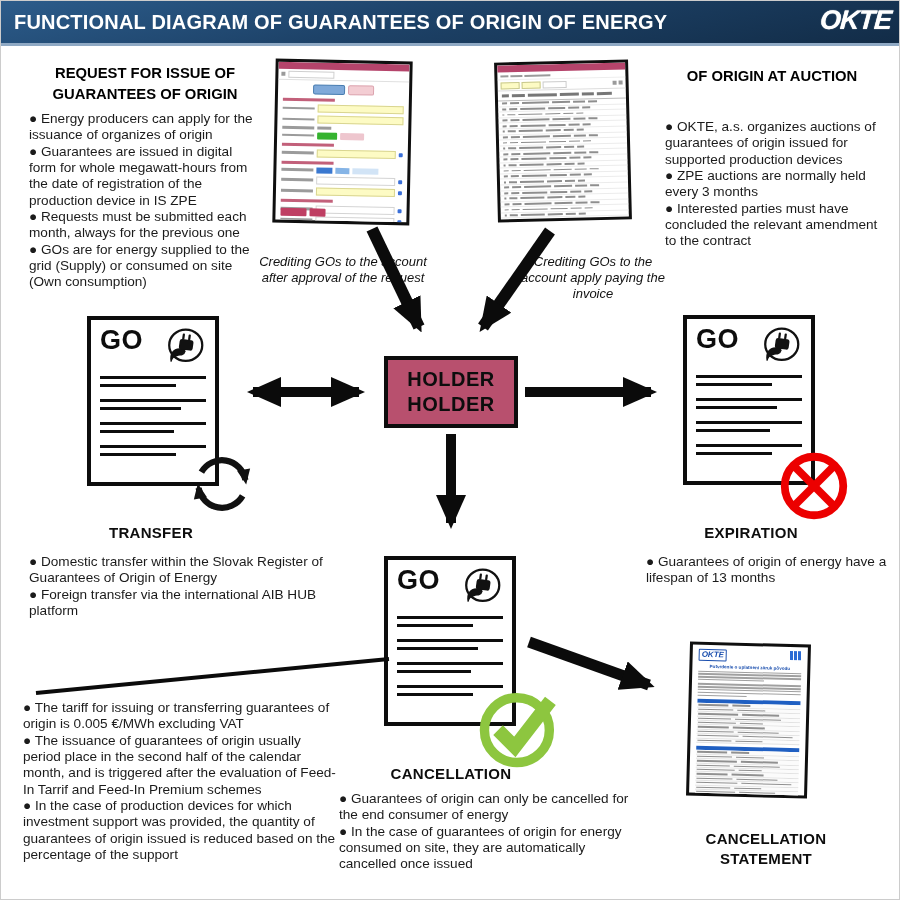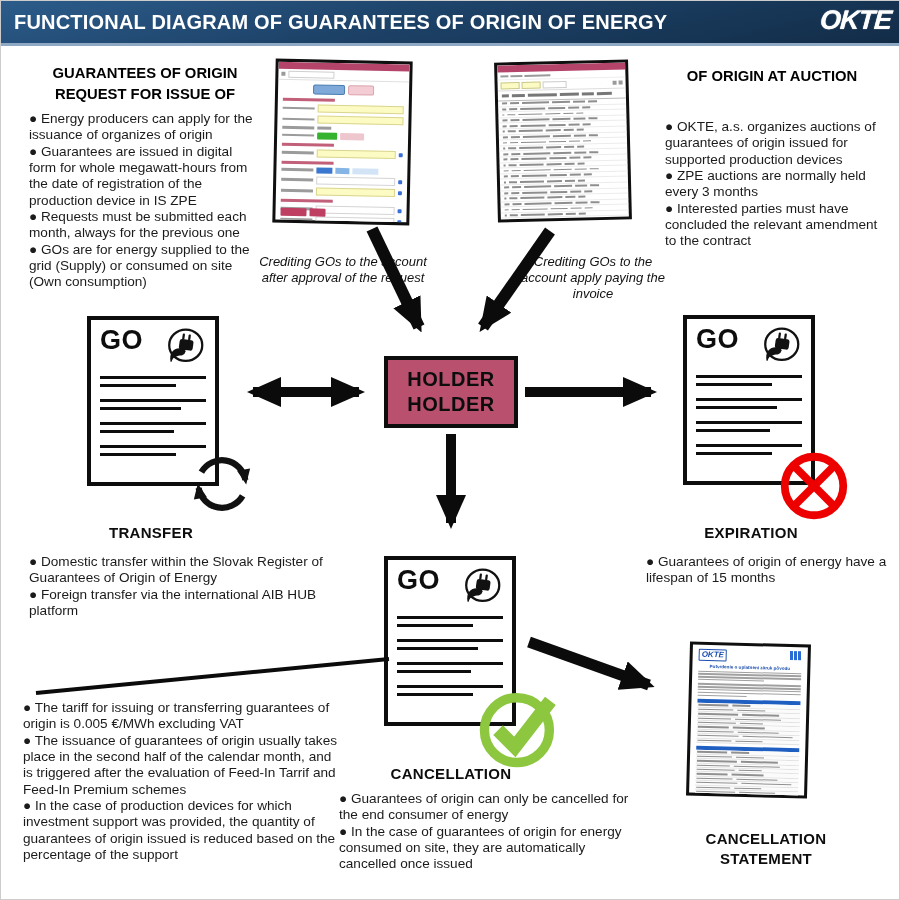--- a/index.html
+++ b/index.html
@@ -96,22 +96,22 @@
 <body>
 
 <div class="canvas">
 
   <div class="hdr">
     <div class="hdr-title">FUNCTIONAL DIAGRAM OF GUARANTEES OF ORIGIN OF ENERGY</div>
     <div class="hdr-logo">OKTE</div>
   </div>
 
   <div class="ptitle" style="left:30px;top:62px;width:228px;">
+    <div>REQUEST FOR ISSUE OF</div>
     <div>GUARANTEES OF ORIGIN</div>
-    <div>REQUEST FOR ISSUE OF</div>
   </div>
   <div class="bullets" style="left:28px;top:110px;width:234px;">
     <div class="b">● Energy producers can apply for the issuance of organizes of origin</div>
     <div class="b">● Guarantees are issued in digital form for whole megawatt-hours from the date of registration of the production device in IS ZPE</div>
     <div class="b">● Requests must be submitted each month, always for the previous one</div>
     <div class="b">● GOs are for energy supplied to the grid (Supply) or consumed on site (Own consumption)</div>
   </div>
 
   <div class="ptitle" style="left:656px;top:65px;width:230px;">
     <div>OF ORIGIN AT AUCTION</div>
@@ -478,21 +478,21 @@
     </div>
   </div>
 
   <svg class="icon-abs" style="left:774px;top:446px;" width="78" height="78" viewBox="0 0 80 80">
     <circle cx="40" cy="40" r="30" fill="none" stroke="#ec0000" stroke-width="8"></circle>
     <line x1="19" y1="19" x2="61" y2="61" stroke="#ec0000" stroke-width="8"></line>
     <line x1="61" y1="19" x2="19" y2="61" stroke="#ec0000" stroke-width="8"></line>
   </svg>
   <div class="nlabel" style="left:690px;top:522px;width:120px;">EXPIRATION</div>
   <div class="bullets" style="left:645px;top:553px;width:246px;">
-    <div class="b">● Guarantees of origin of energy have a lifespan of 15 months</div>
+    <div class="b">● Guarantees of origin of energy have a lifespan of 13 months</div>
   </div>
 
   <div class="go-doc" style="left:383px;top:555px;">
     <div class="go-row">
       <span class="go-word">GO</span>
       <svg width="44" height="40" viewBox="0 0 50 46">
         <ellipse cx="27" cy="21" rx="19" ry="18" fill="#fff" stroke="#111" stroke-width="2.6"></ellipse>
         <path d="M9.5,40 C8,30 12,25 20,24.5 C24,24.2 26,22 27.5,19 C29,27 24,32.5 17,33.5 C13.5,34 11.5,36.5 10.8,40 Z" fill="#111"></path>
         <rect x="23.2" y="7.5" width="2.6" height="7" rx="1.2" fill="#111" transform="rotate(8 24.5 11)"></rect>
         <rect x="30" y="8.5" width="2.6" height="7" rx="1.2" fill="#111" transform="rotate(8 31.3 12)"></rect>
@@ -517,21 +517,21 @@
     <path d="M22,46 L38,62 L72,18" fill="none" stroke="#8dc63f" stroke-width="13"></path>
   </svg>
   <div class="nlabel" style="left:385px;top:763px;width:130px;">CANCELLATION</div>
   <div class="bullets" style="left:338px;top:790px;width:306px;">
     <div class="b">● Guarantees of origin can only be cancelled for the end consumer of energy</div>
     <div class="b">● In the case of guarantees of origin for energy consumed on site, they are automatically cancelled once issued</div>
   </div>
 
   <div class="bullets" style="left:22px;top:699px;width:318px;">
     <div class="b">● The tariff for issuing or transferring guarantees of origin is 0.005 €/MWh excluding VAT</div>
-    <div class="b">● The issuance of guarantees of origin usually takes place in the second half of the calendar month, and is triggered after the evaluation of Feed-In Tarrif and Feed-In Premium schemes</div>
+    <div class="b">● The issuance of guarantees of origin usually period place in the second half of the calendar month, and is triggered after the evaluation of Feed-In Tarrif and Feed-In Premium schemes</div>
     <div class="b">● In the case of production devices for which investment support was provided, the quantity of guarantees of origin issued is reduced based on the percentage of the support</div>
   </div>
 
   <div class="shot" id="stmt">
     <div class="stmt-top">
       <div class="stmt-logo">OKTE</div>
       <div class="stmt-grid"></div>
     </div>
     <div class="stmt-title">Potvrdenie o uplatnení záruk pôvodu</div>
     <div>

